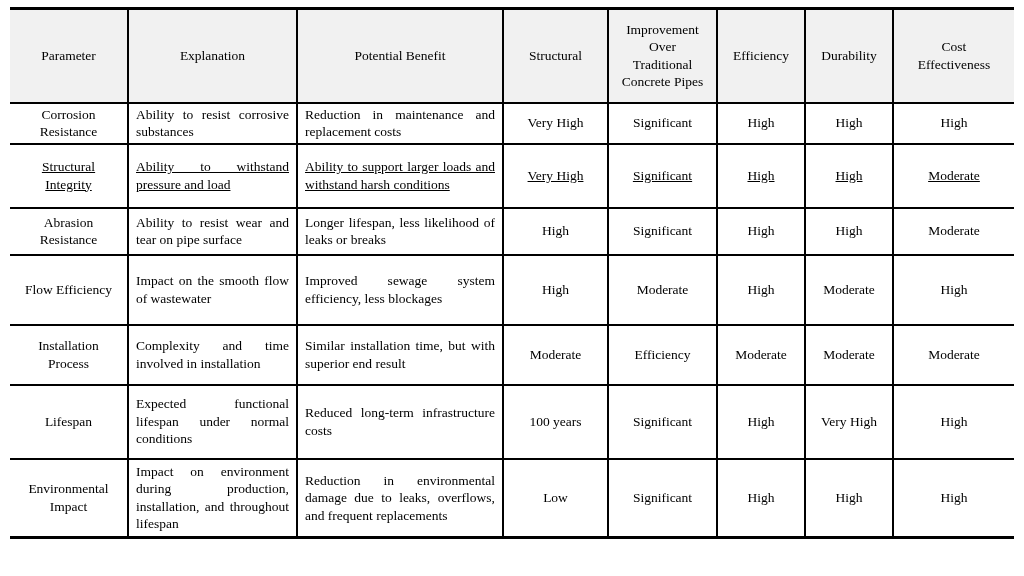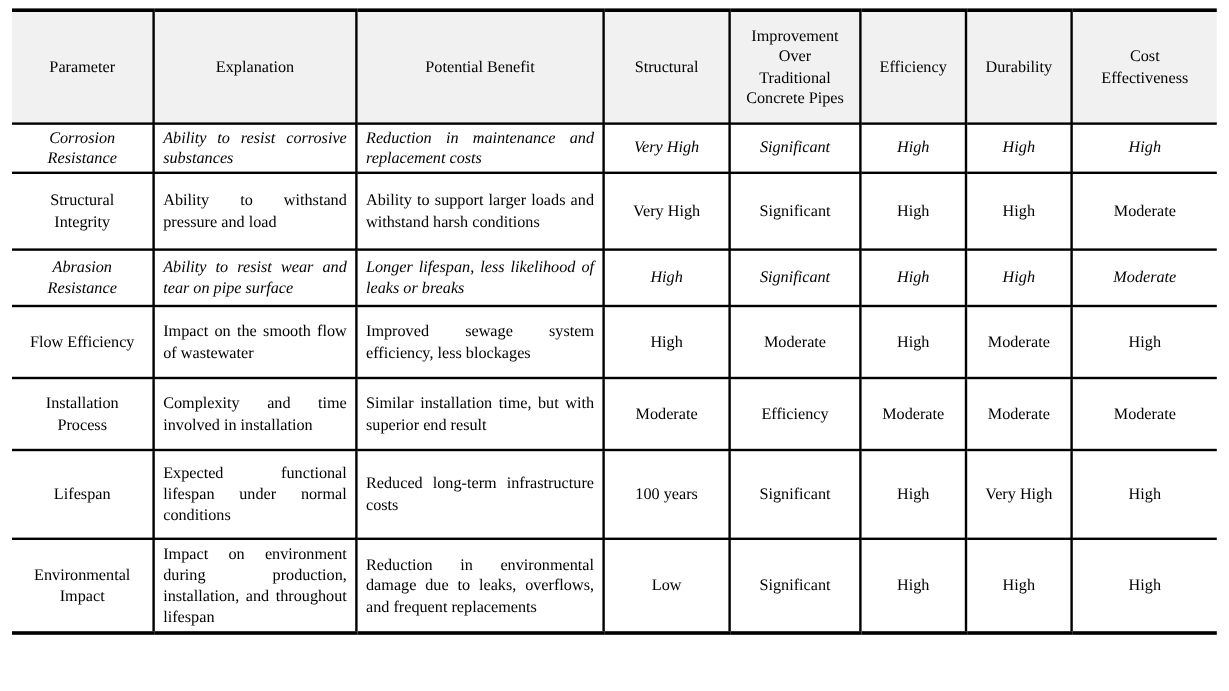--- a/index.html
+++ b/index.html
@@ -35,24 +35,24 @@
   thead th {
     border-top-width: 3px;
     background: #f1f1f1;
     font-weight: normal;
     text-align: center;
     padding: 2px 12px;
   }
   thead th.col-improve { padding: 1px 11px; }
   tbody tr:last-child td { border-bottom-width: 3px; }
   thead tr { height: 94px; }
-  tbody tr:nth-child(1) { height: 39px; font-style: italic; }
-  tbody tr:nth-child(2) { height: 64px; }
-  tbody tr:nth-child(3) { height: 47px; font-style: italic; }
-  tbody tr:nth-child(4) { height: 60px; }
+  tbody tr:nth-child(1) { height: 39px; }
+  tbody tr:nth-child(2) { height: 64px; text-decoration: underline; }
+  tbody tr:nth-child(3) { height: 47px; }
+  tbody tr:nth-child(4) { height: 70px; }
   tbody tr:nth-child(5) { height: 60px; }
   tbody tr:nth-child(6) { height: 74px; }
   tbody tr:nth-child(7) { height: 79px; }
   td.c-param {
     text-align: center;
     padding: 2px 12px;
   }
   td.c-just {
     text-align: justify;
     text-align-last: left;

